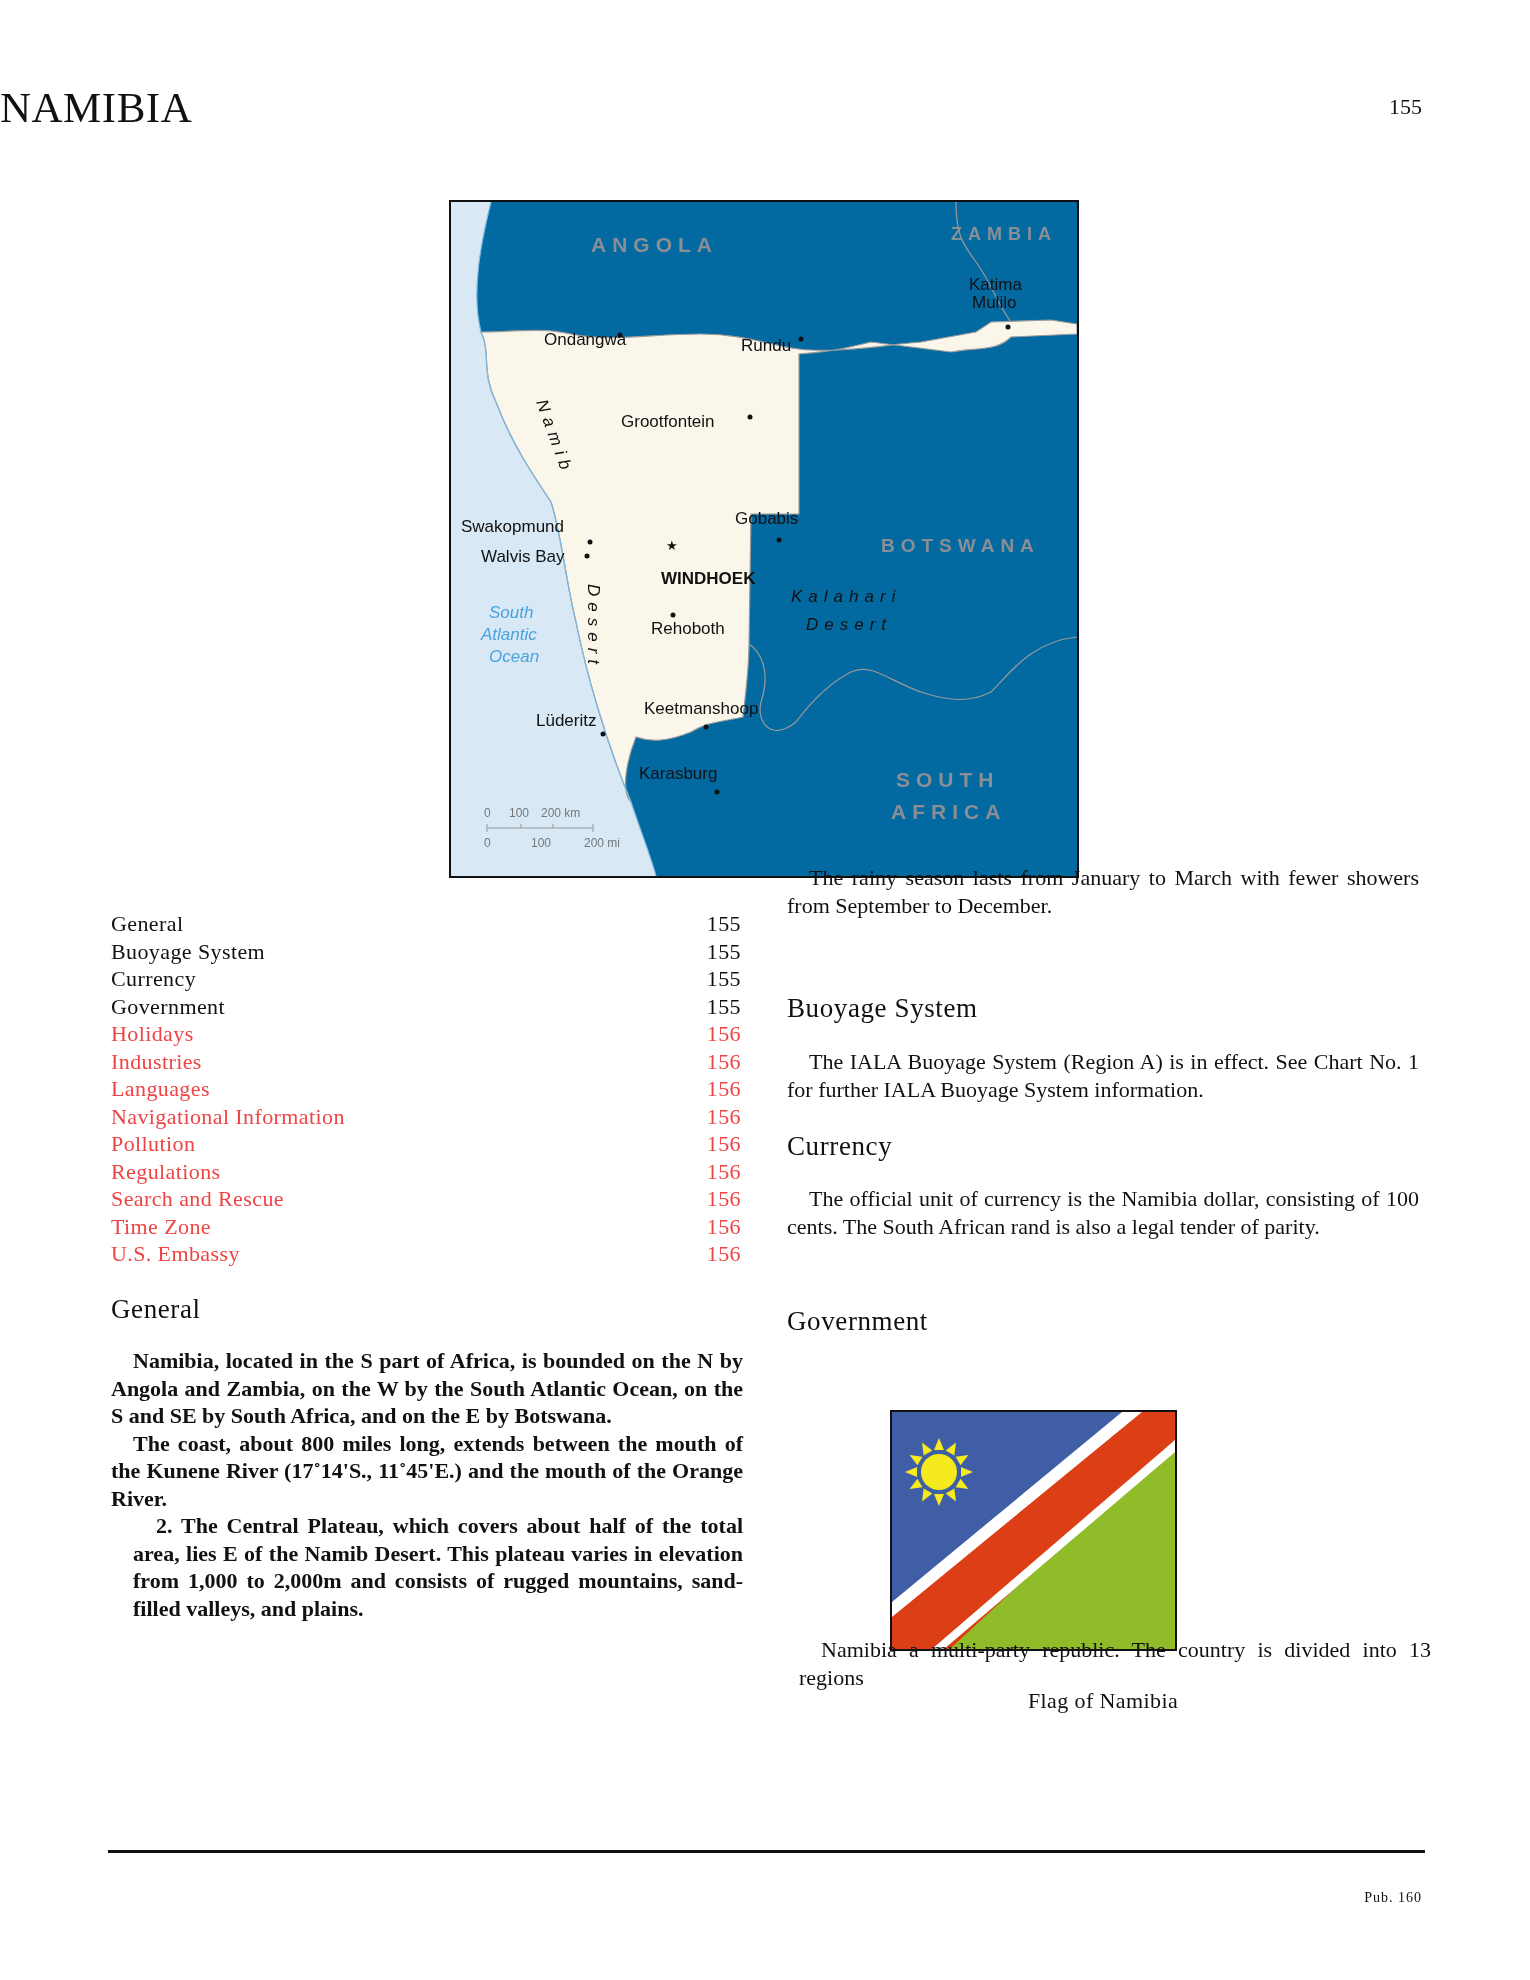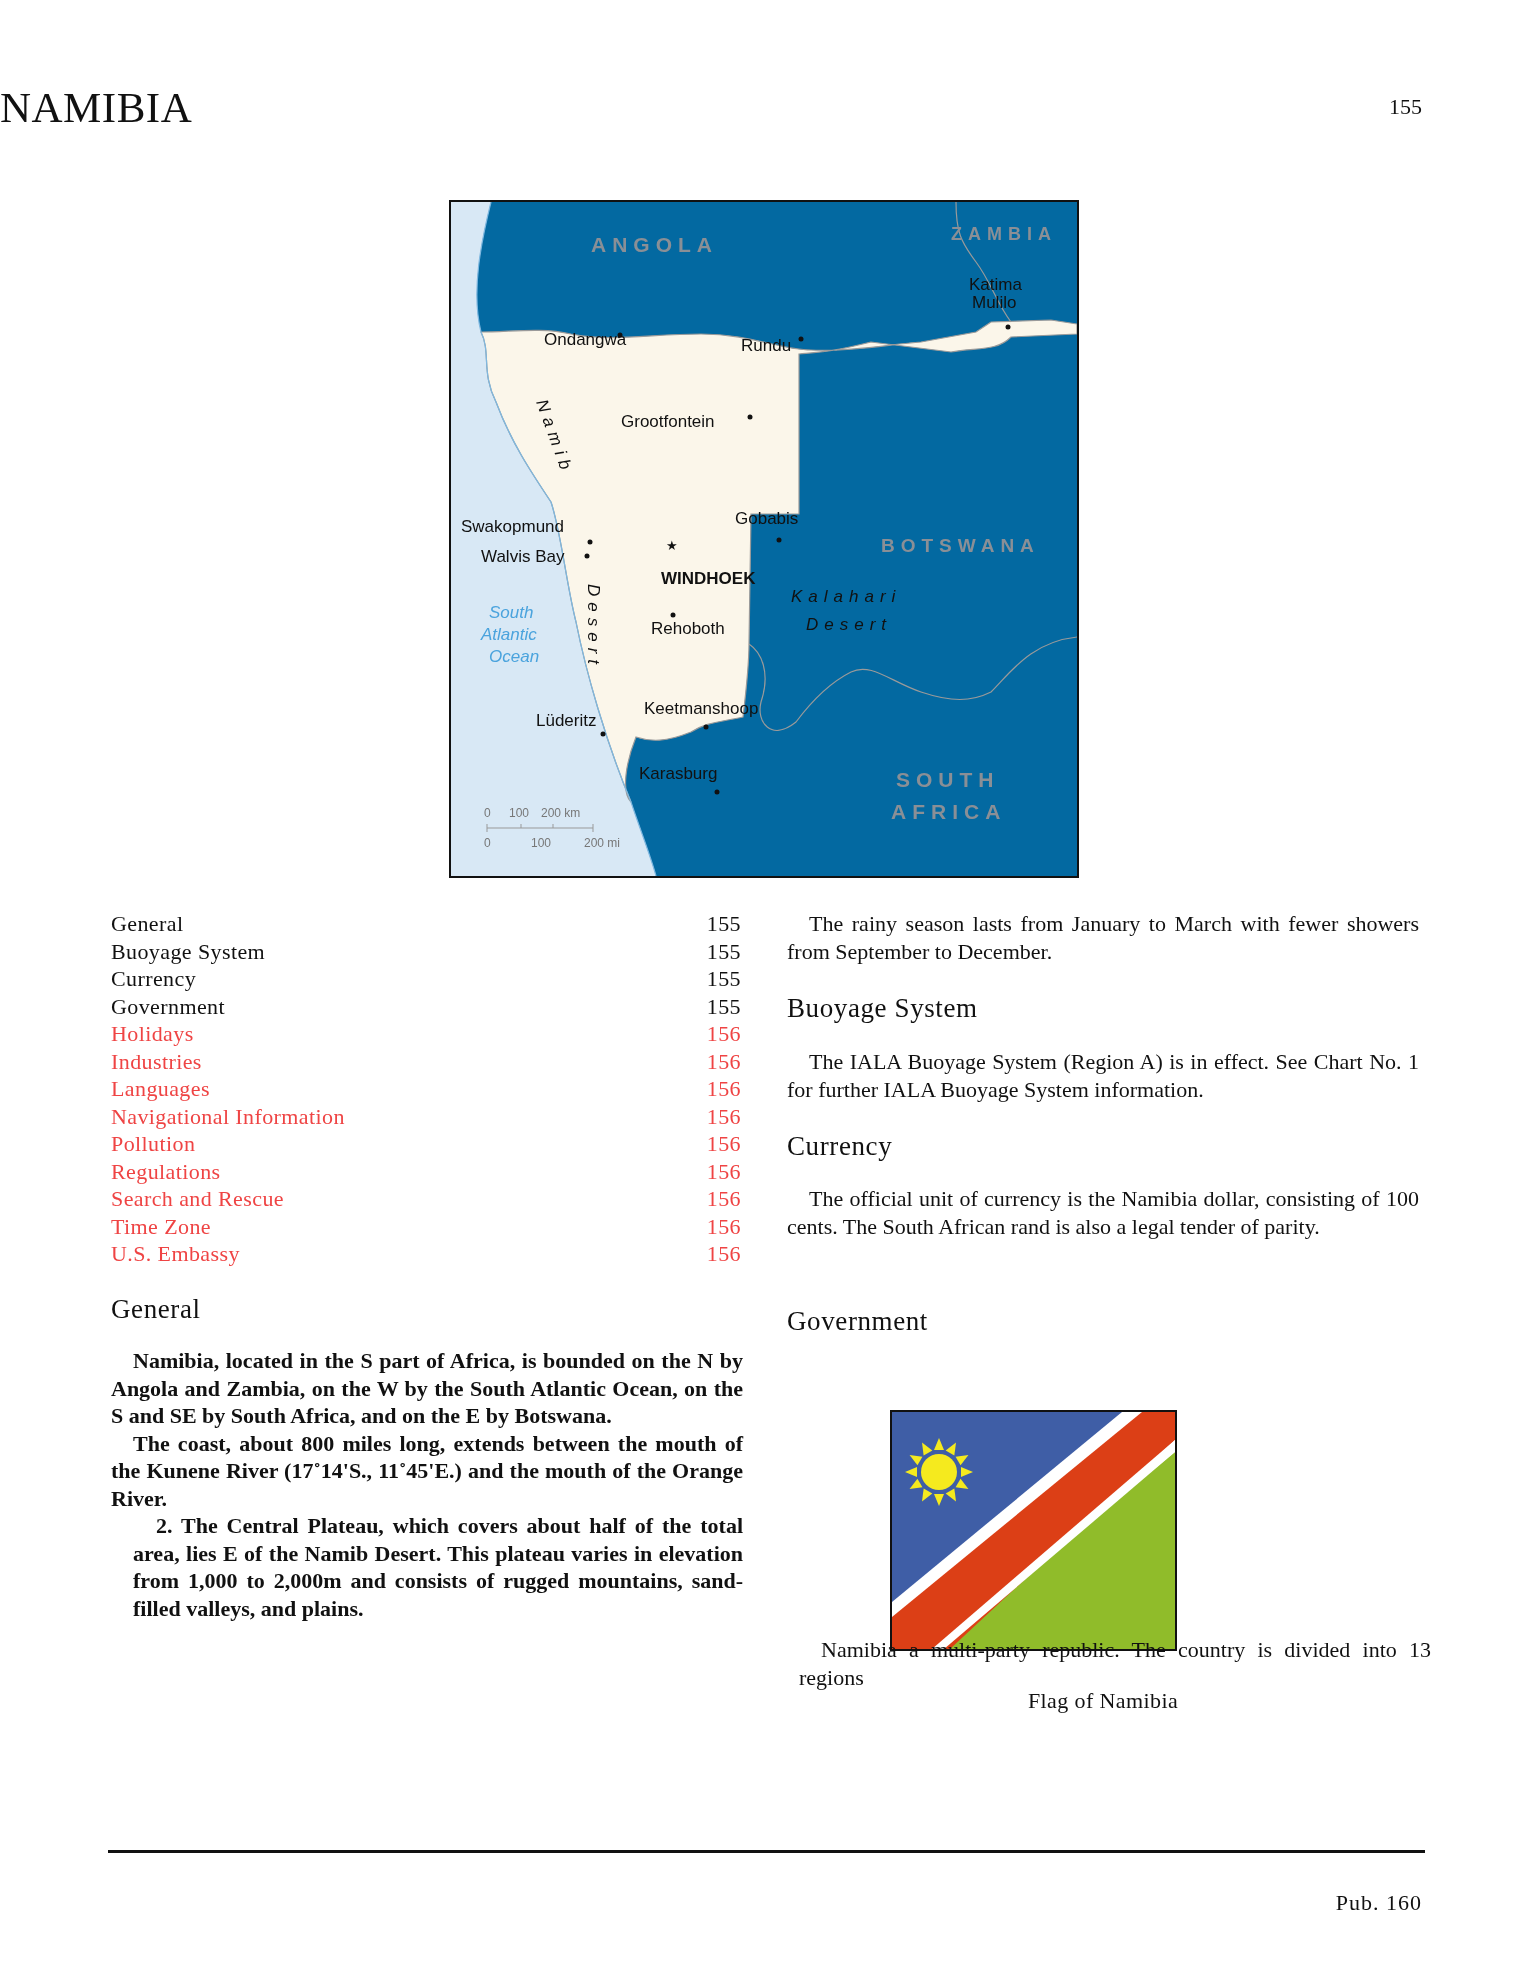--- a/index.html
+++ b/index.html
@@ -16,21 +16,21 @@
   .toc-row.link { color: #ef4444; cursor: pointer; gap: 24px; }
   .col { font-size: 22px; line-height: 27.5px; text-align: justify; }
   .col p { margin: 0; text-indent: 22px; }
   .col p.item { padding-left: 22px; text-indent: 23px; }
   .h2 { font-size: 27px; letter-spacing: 0.6px; line-height: 1; }
   .left { left: 111px; width: 632px; }
   .right { left: 787px; width: 632px; }
   .flag { left: 890px; top: 1410px; width: 283px; height: 237px; border: 2px solid #111; overflow: hidden; }
   .caption { left: 787px; width: 632px; top: 1688px; text-align: center; font-size: 22px; letter-spacing: 0.4px; }
   .rule { left: 108px; top: 1850px; width: 1317px; height: 3px; background: #111; }
-  .footer { right: 108px; top: 1890px; font-size: 22px; letter-spacing: 1px; }
+  .footer { right: 108px; top: 1890px; font-size: 14px; letter-spacing: 1px; }
 </style>
 </head>
 <body>
 
 <div class="abs title">NAMIBIA</div>
 <div class="abs pageno">155</div>
 
 <div class="abs map">
   <svg width="626" height="674" viewBox="0 0 626 674" xmlns="http://www.w3.org/2000/svg">
 
@@ -161,21 +161,21 @@
     </div>
 </div>
 
 <div class="abs h2 left" style="top:1296px;">General</div>
 <div class="abs col left" style="top:1347px;font-weight:bold;">
   <p>Namibia, located in the S part of Africa, is bounded on the N by Angola and Zambia, on the W by the South Atlantic Ocean, on the S and SE by South Africa, and on the E by Botswana.</p>
   <p>The coast, about 800 miles long, extends between the mouth of the Kunene River (17˚14'S., 11˚45'E.) and the mouth of the Orange River.</p>
   <p class="item">2.  The Central Plateau, which covers about half of the total area, lies E of the Namib Desert. This plateau varies in elevation from 1,000 to 2,000m and consists of rugged mountains, sand-filled valleys, and plains.</p>
 </div>
 
-<div class="abs col right" style="top:910px;">
+<div class="abs col right" style="top:864px;">
   <p>The rainy season lasts from January to March with fewer showers from September to December.</p>
 </div>
 
 <div class="abs h2 right" style="top:995px;">Buoyage System</div>
 <div class="abs col right" style="top:1048px;">
   <p>The IALA Buoyage System (Region A) is in effect. See Chart No. 1 for further IALA Buoyage System information.</p>
 </div>
 
 <div class="abs h2 right" style="top:1133px;">Currency</div>
 <div class="abs col right" style="top:1185px;">

